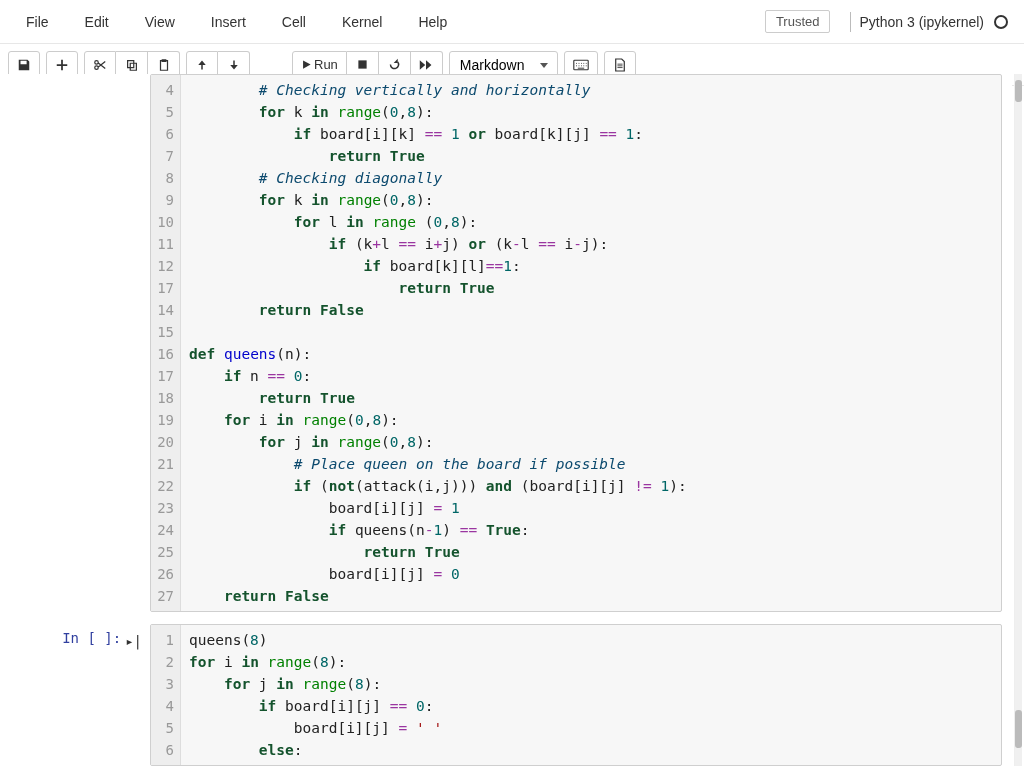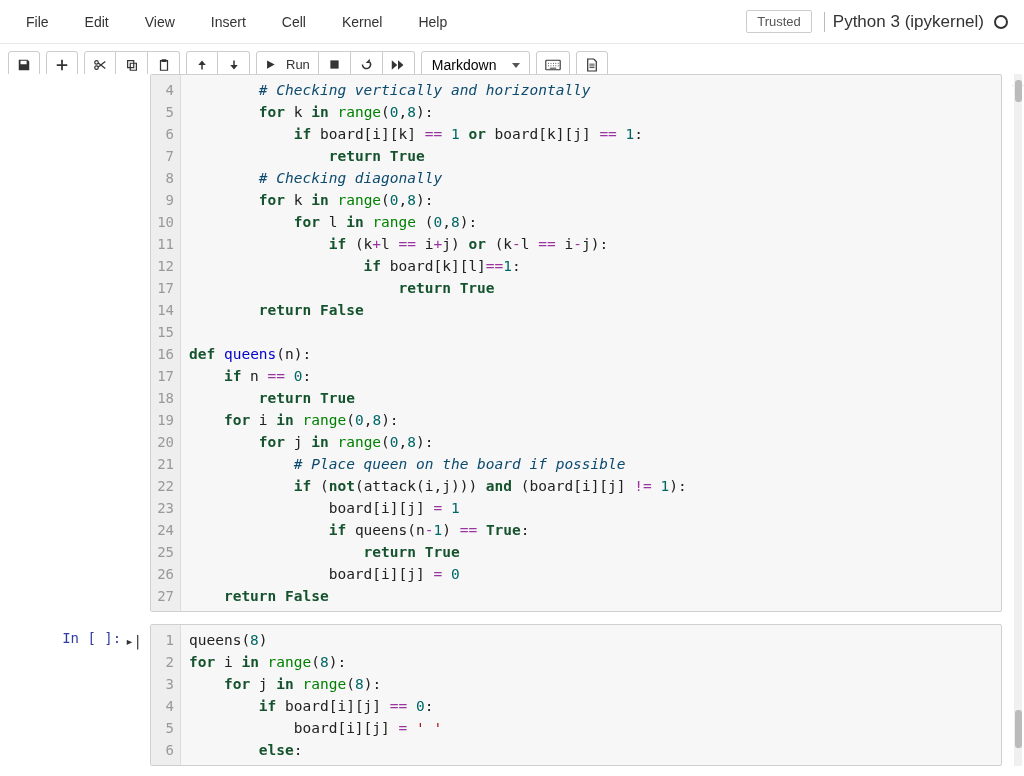--- a/index.html
+++ b/index.html
@@ -26,24 +26,24 @@
     font-size: 14px;
     color: #333;
   }
   .menubar .spacer { flex: 1; }
   .trusted {
     border: 1px solid #ccc;
     border-radius: 2px;
     padding: 3px 10px;
     font-size: 13px;
     color: #555;
-    margin-right: 12px;
+    margin-right: 20px;
   }
   .kernel-info {
-    font-size: 17px;
+    font-size: 14px;
     color: #333;
     padding: 0 8px;
     border-left: 1px solid #bbb;
     height: 20px;
     line-height: 20px;
     display: flex;
     align-items: center;
   }
   .kernel-circle {
     width: 14px; height: 14px;
@@ -231,21 +231,21 @@
           <path fill="#333" d="M8 2l5 6H9v6H7V8H3l5-6z"></path>
         </svg>
     </div>
     <div class="tb-btn last">
       <svg width="12" height="12" viewBox="0 0 16 16">
           <path fill="#333" d="M8 14l-5-6h4V2h2v6h4l-5 6z"></path>
         </svg>
     </div>
   </div>
   <div class="tb-group">
-    <div class="tb-btn first" style="gap:10px;">
+    <div class="tb-btn first" style="gap:2px;margin-left:36px;">
       <svg width="11" height="11" viewBox="0 0 16 16">
           <path fill="#333" d="M3 2l11 6-11 6V2z"></path>
         </svg>
       <span>Run</span>
     </div>
     <div class="tb-btn">
       <svg width="11" height="11" viewBox="0 0 16 16">
           <rect fill="#333" x="2" y="2" width="12" height="12"></rect>
         </svg>
     </div>

